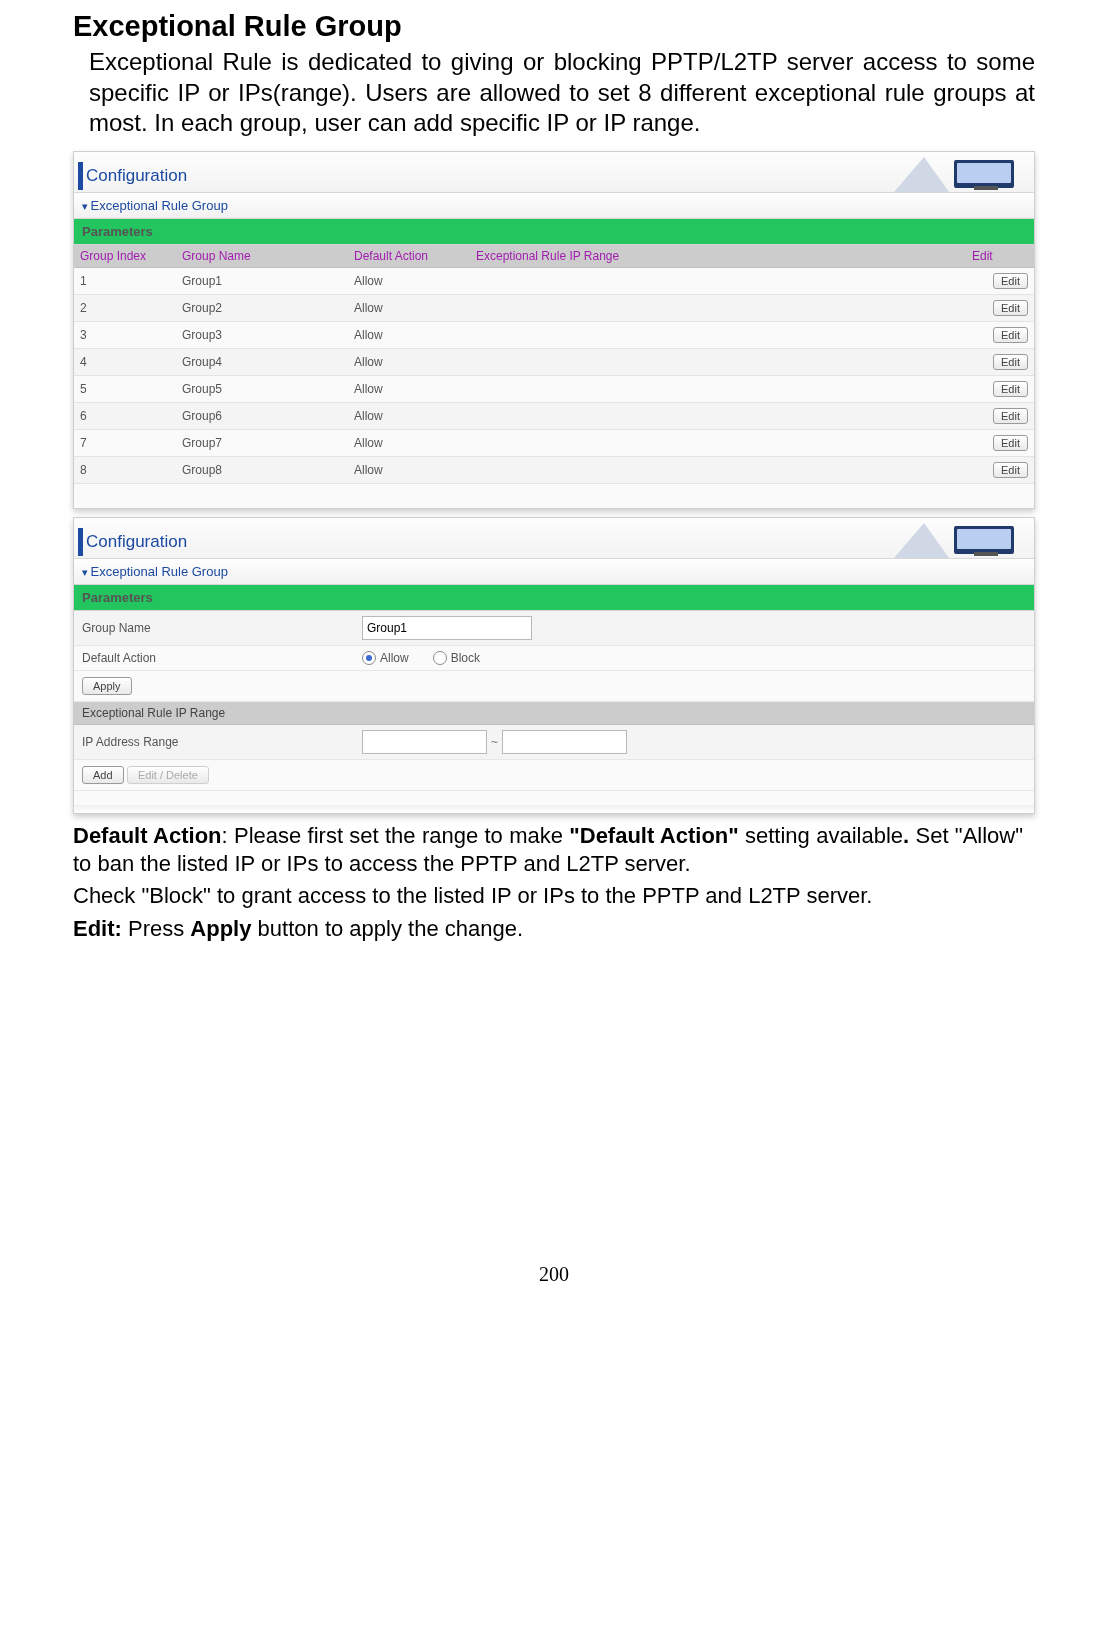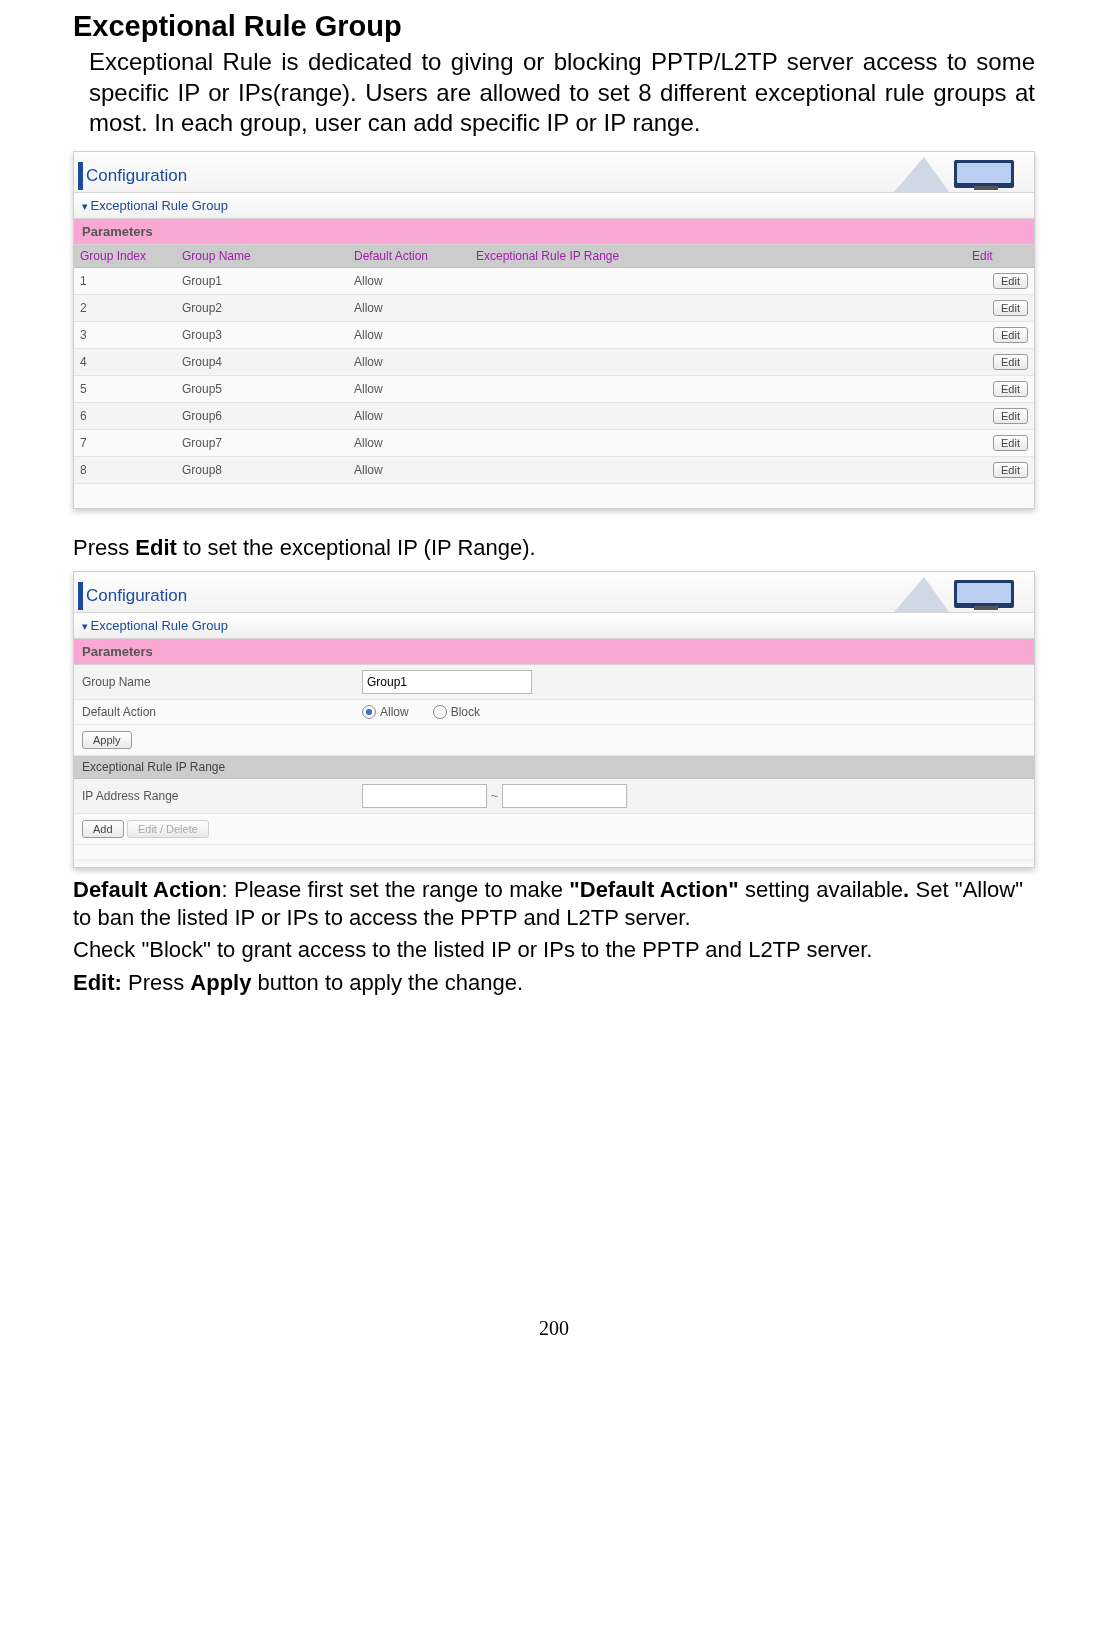--- a/index.html
+++ b/index.html
@@ -12,21 +12,21 @@
 
   
   .shot{border:1px solid #cfcfcf;box-shadow:0 3px 6px rgba(0,0,0,.2);background:#fff;margin:0 0 8px 0;font-size:12px;color:#333;position:relative;overflow:hidden;}
   .conf-bar{height:40px;background:linear-gradient(#fdfdfd,#f3f3f3);border-bottom:1px solid #d7d7d7;position:relative;overflow:hidden;}
   .conf-bar .tab{position:absolute;left:4px;top:8px;padding:6px 8px 6px 8px;color:#1b4aa0;font-size:17px;}
   .conf-bar .tab::before{content:"";position:absolute;left:0;top:2px;bottom:2px;width:5px;background:#1b4aa0;}
   .deco{position:absolute;right:0;top:0;height:100%;width:140px;display:flex;align-items:center;justify-content:center;}
   .deco svg{width:140px;height:40px;}
   .section-head{background:linear-gradient(#fff,#f1f1f1);border-bottom:1px solid #d5d5d5;color:#1b4aa0;font-size:13px;padding:5px 8px;}
   .section-head::before{content:"▾ ";color:#1b4aa0;font-size:11px;}
-  .param{background:#f9a8d4;border-bottom:1px solid #d5d5d5;font-weight:bold;color:#555;font-size:13px;padding:5px 8px;}
+  .param{background:#22c55e;border-bottom:1px solid #d5d5d5;font-weight:bold;color:#555;font-size:13px;padding:5px 8px;}
 
   .tbl{width:100%;border-collapse:collapse;font-size:12px;color:#555;}
   .tbl th{background:#ccc;text-align:left;font-weight:normal;color:#a21caf;padding:4px 6px;border-bottom:1px solid #bfbfbf;font-size:12px;}
   .tbl td{padding:5px 6px;border-bottom:1px solid #e4e4e4;background:#fafafa;}
   .tbl tr:nth-child(even) td{background:#f4f4f4;}
   .col-idx{width:90px;}
   .col-name{width:160px;}
   .col-act{width:110px;}
   .col-range{}
   .col-edit{width:56px;text-align:right;}
@@ -135,23 +135,20 @@
             <td class="col-name">Group8</td>
             <td class="col-act">Allow</td>
             <td class="col-range"></td>
             <td class="col-edit"><span class="ebtn">Edit</span></td>
           </tr>
         </tbody>
     </table>
     <div style="height:24px;background:#fafafa;"></div>
   </div>
 
-  <div class="mid">
-    <span>Press </span><b>Edit</b><span> to set the exceptional IP (IP Range).</span>
-  </div>
 
   <div class="shot">
     <div class="conf-bar">
       <div class="tab">Configuration</div>
       <div class="deco">
         <svg viewBox="0 0 140 40">
           <polygon points="0,40 30,5 55,40" fill="#cfd8e4"></polygon>
           <rect x="60" y="8" width="60" height="28" rx="2" fill="#1f3a6b"></rect>
           <rect x="63" y="11" width="54" height="20" rx="1" fill="#b9cef0"></rect>
           <rect x="80" y="34" width="24" height="4" fill="#555"></rect>

